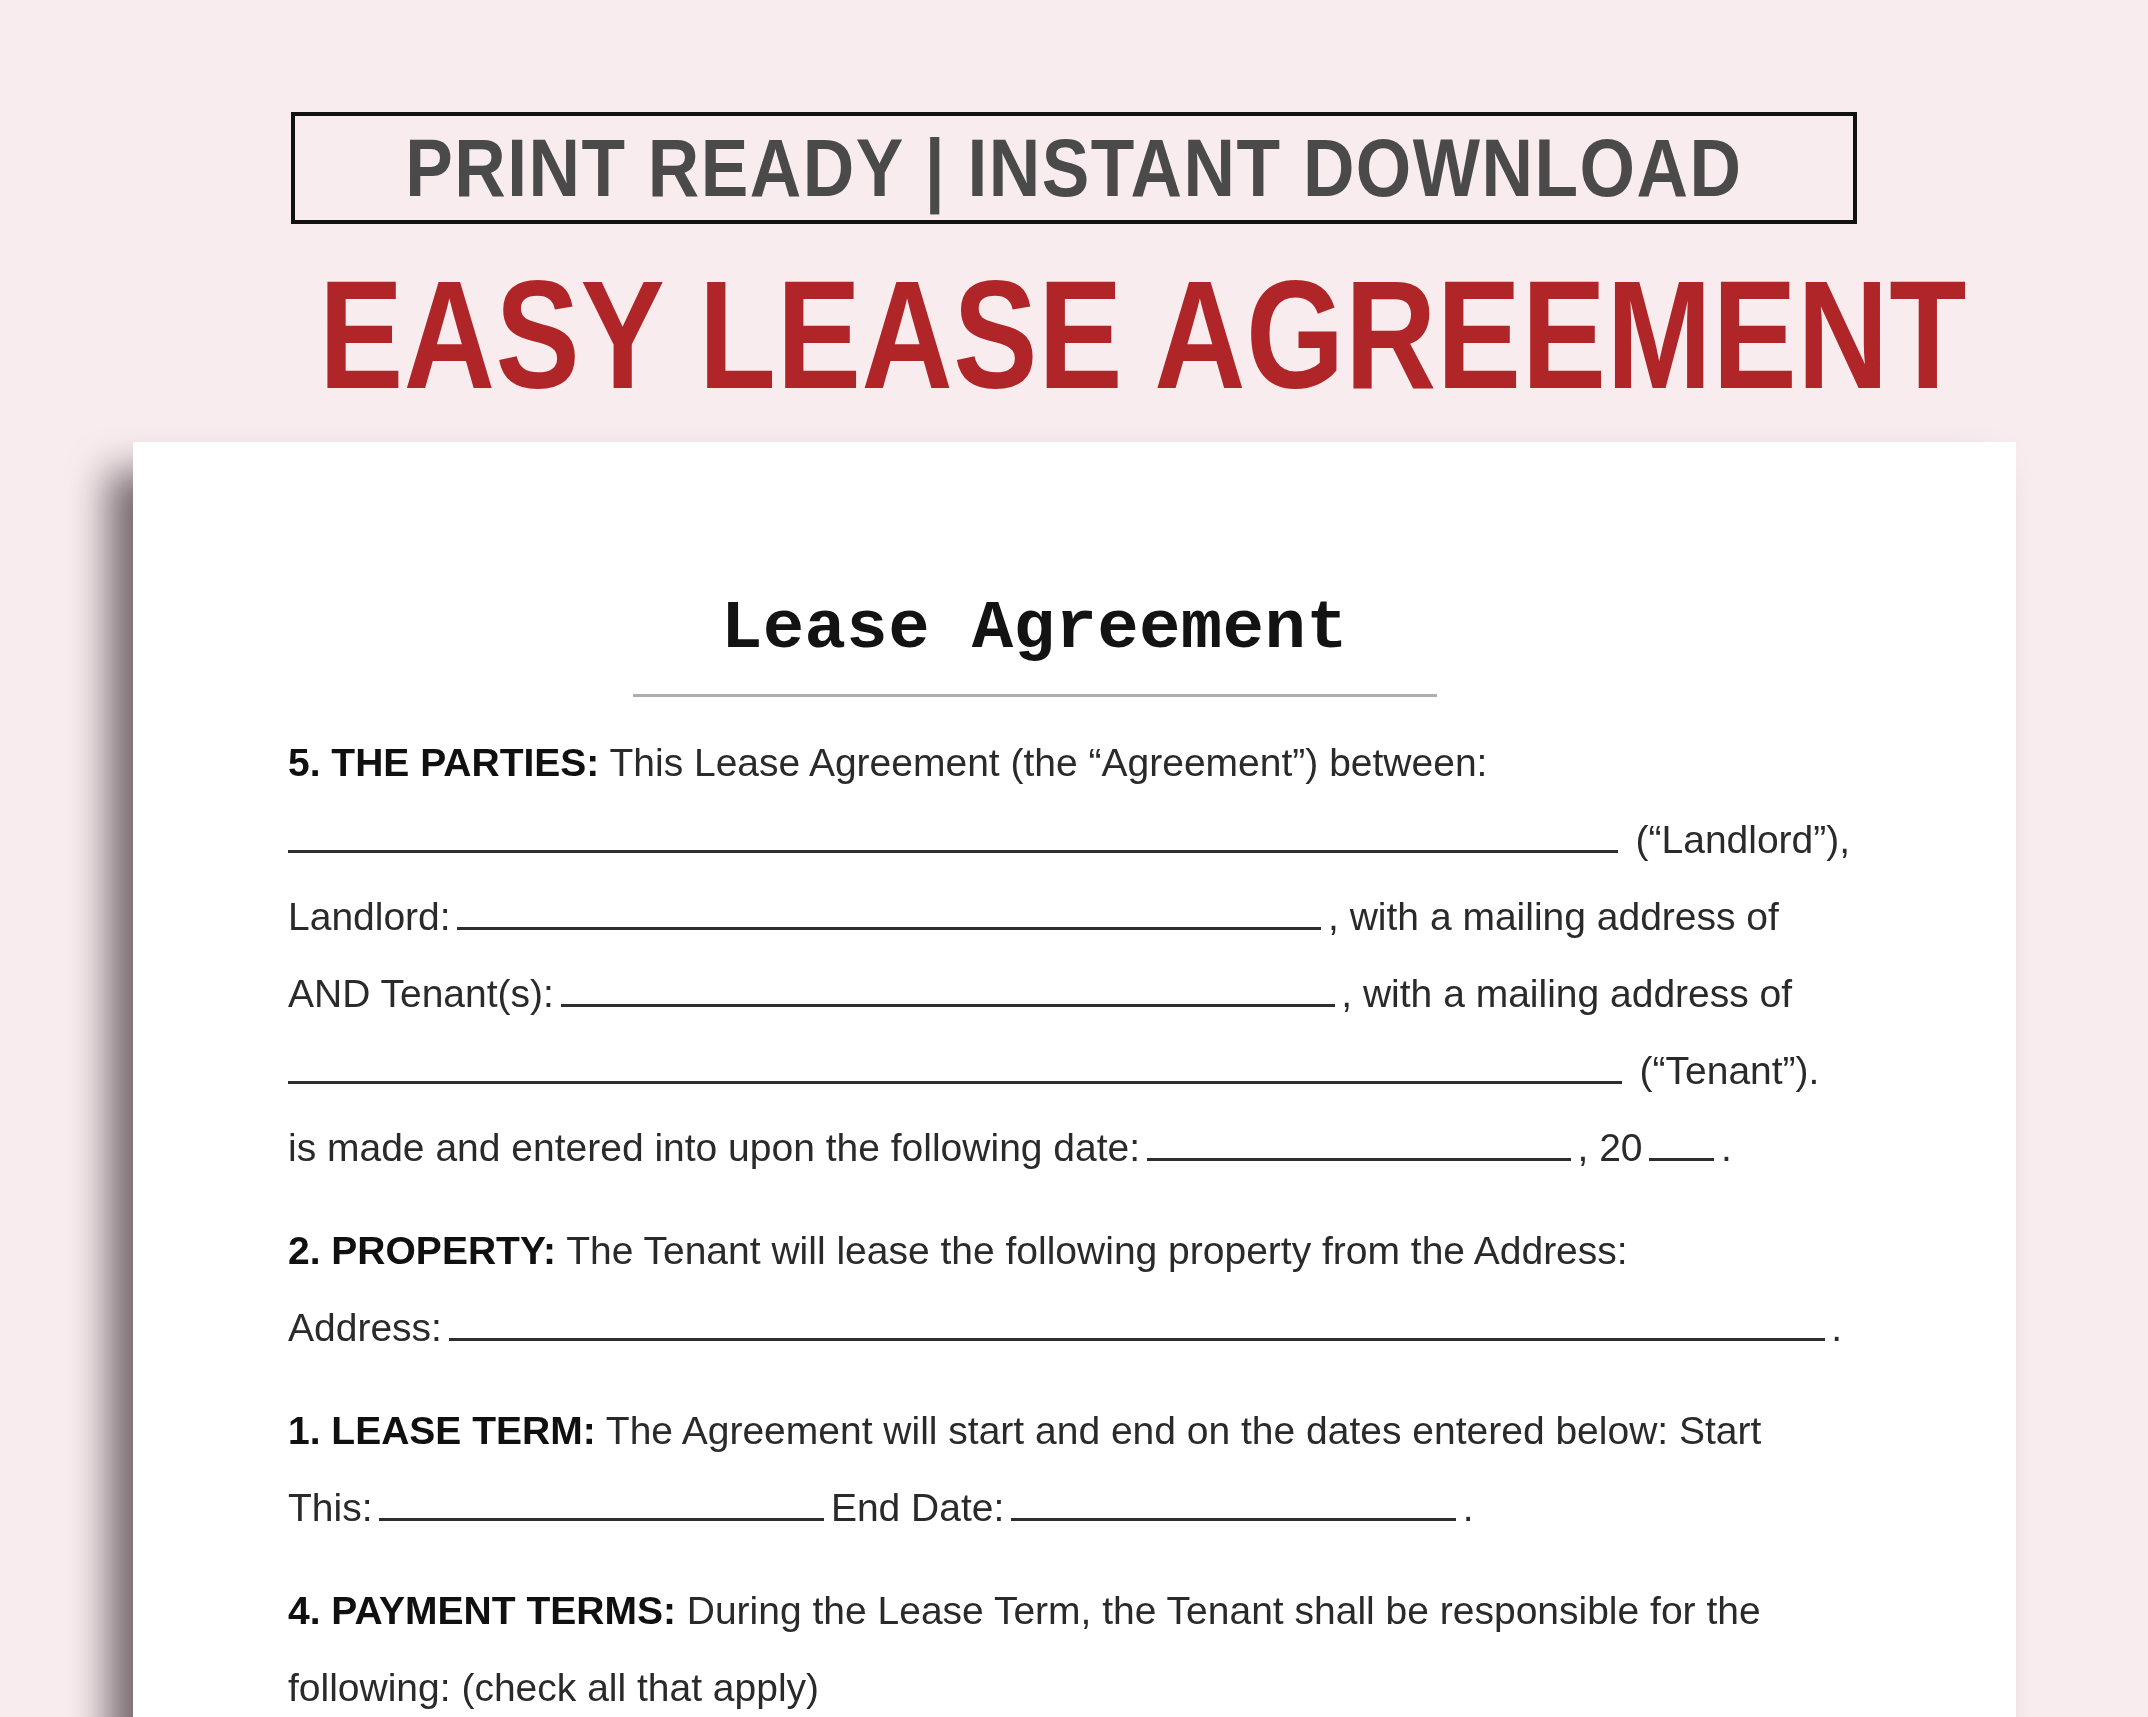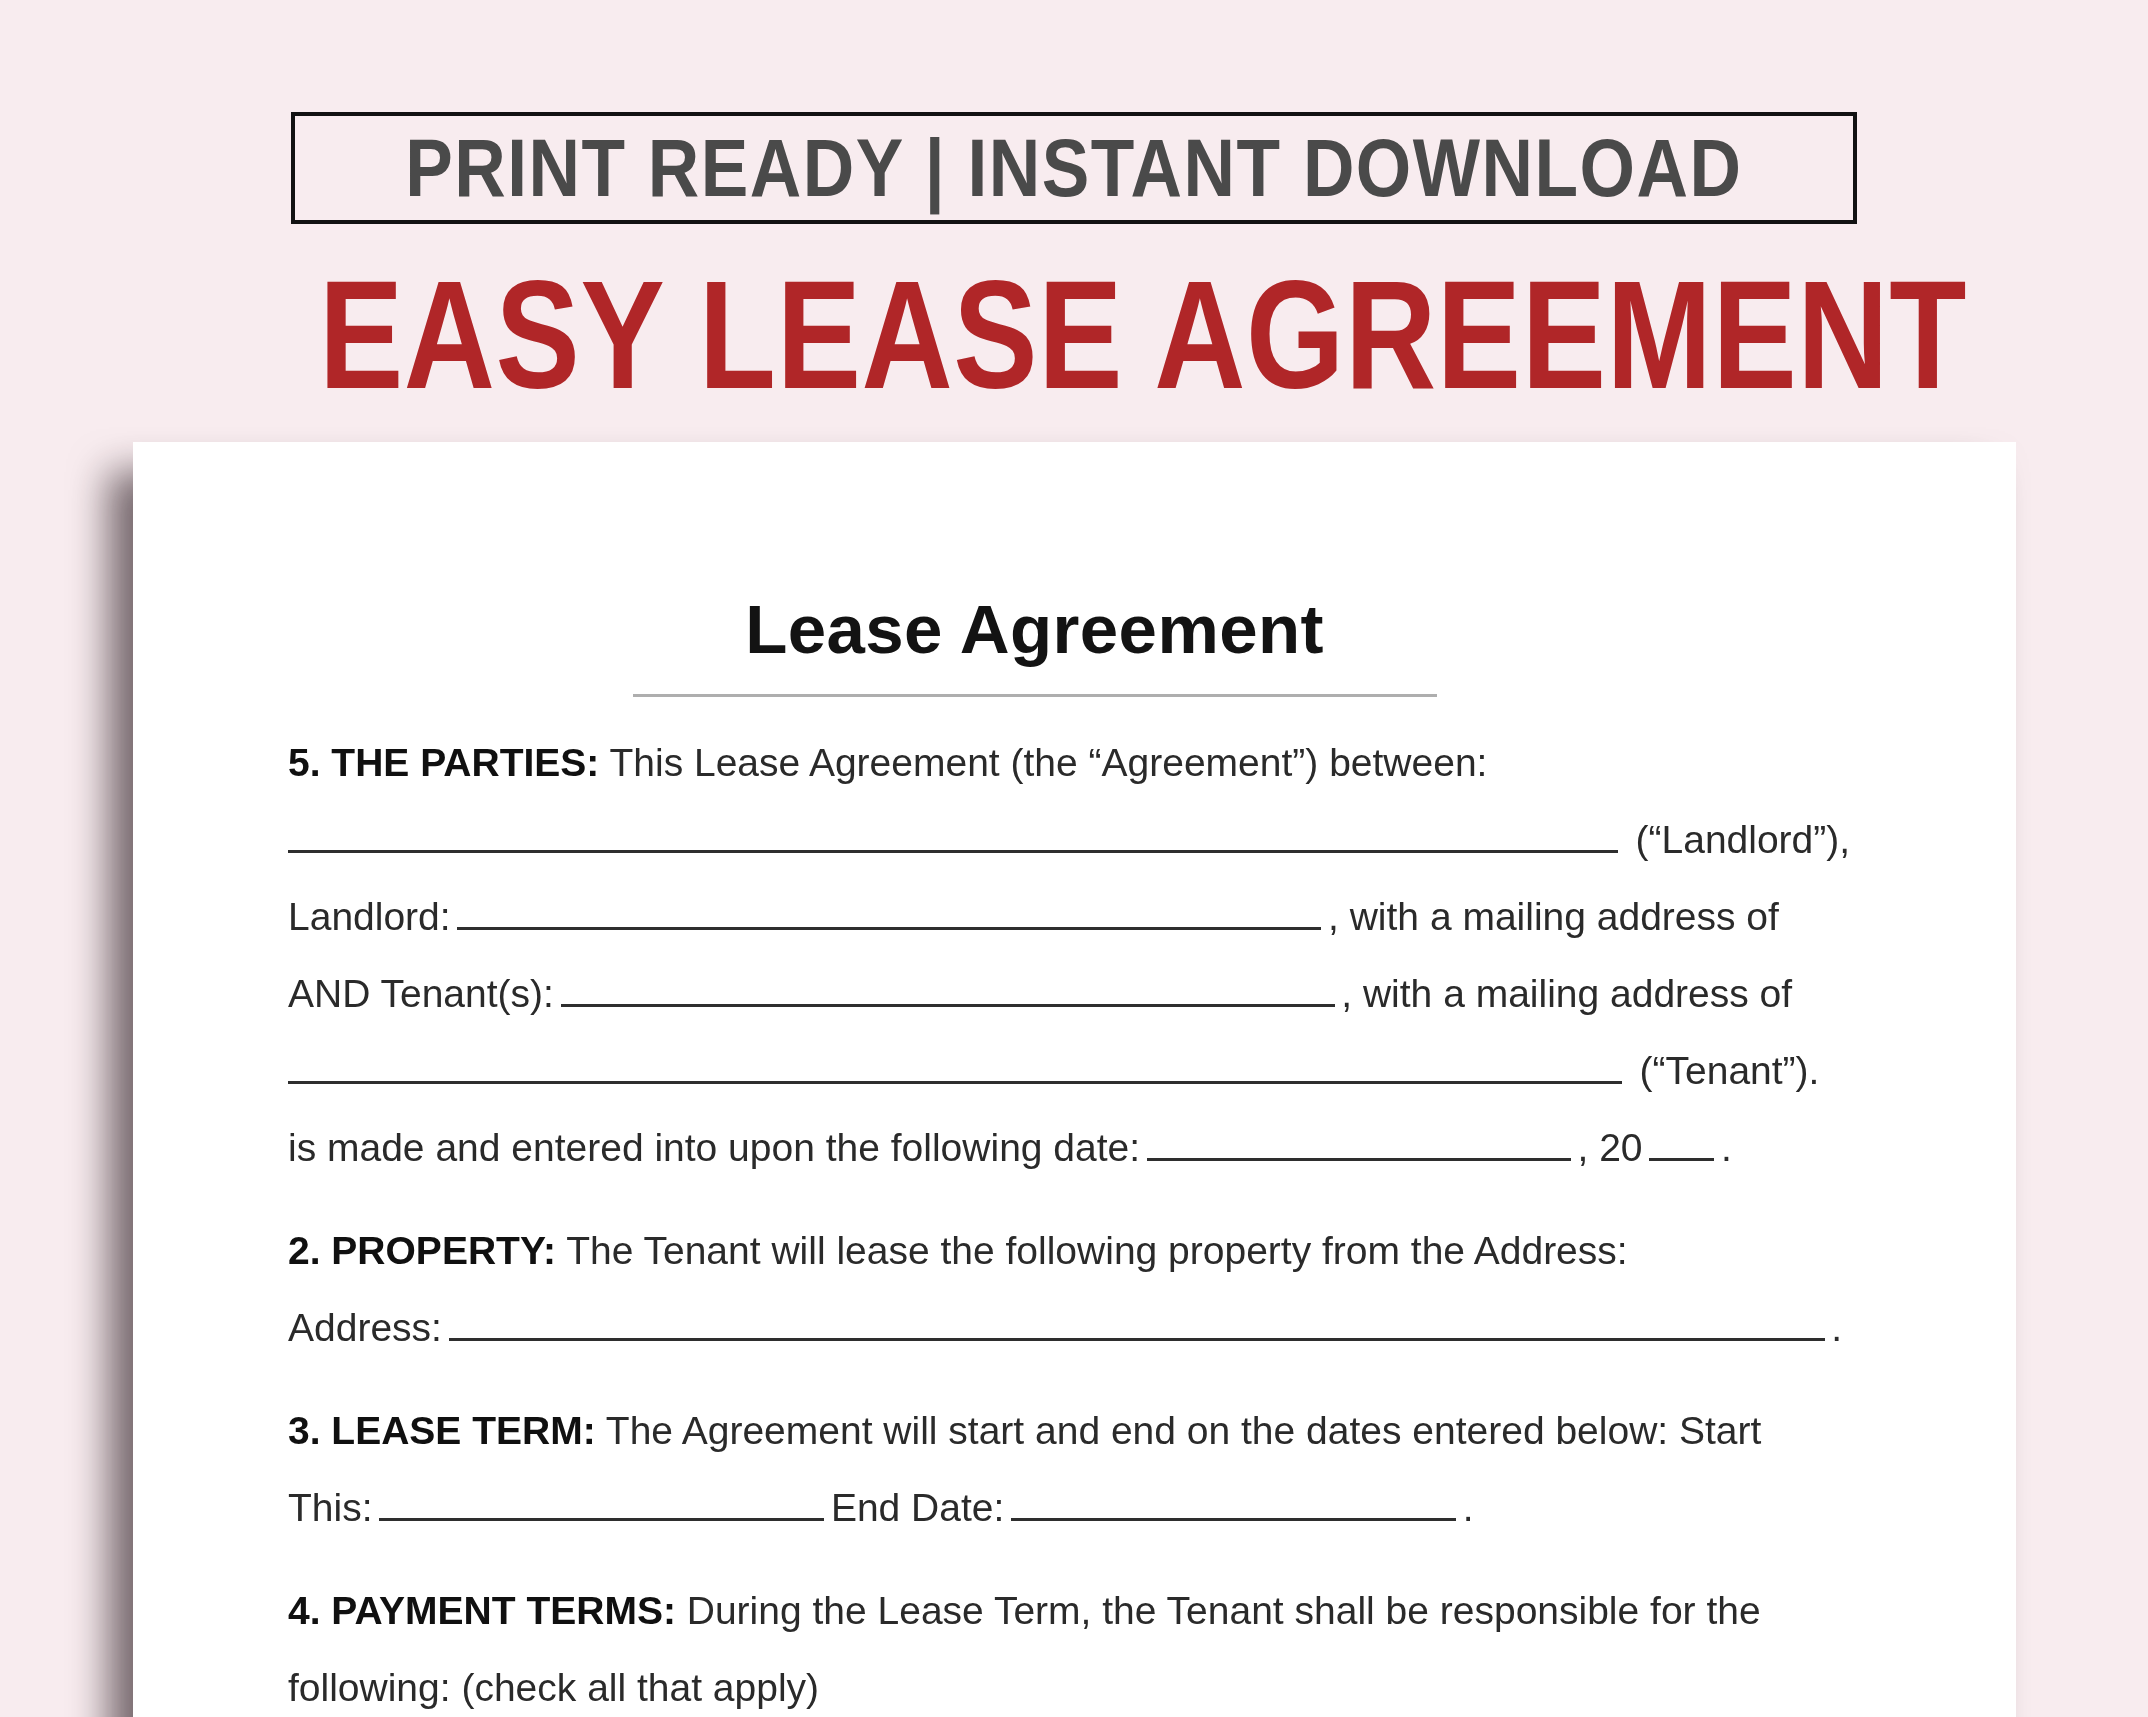--- a/index.html
+++ b/index.html
@@ -35,21 +35,21 @@
     transform:scaleX(0.82);transform-origin:center;
   }
   
   .paper{
     position:absolute;left:133px;top:442px;
     width:1883px;height:1426px;box-sizing:border-box;
     background:#ffffff;
     box-shadow:-27px 27px 37px -1.7px rgba(28,14,20,0.60);
     padding:0 126px 0 155px;
   }
-  .title-wrap{margin-top:153px;margin-right:109px;text-align:center;}
+  .title-wrap{margin-top:153px;margin-right:109px;text-align:center;font-family:Liberation Mono, monospace;}
   .doc-title{
     font-size:69px;line-height:1;font-weight:bold;color:#131313;
     letter-spacing:0.4px;
   }
   .title-rule{
     width:804px;height:2.5px;background:#aeaeae;
     margin:30px auto 0 auto;
   }
   .doc-body{margin-top:27px;color:#2a2a2a;font-size:39px;}
   .doc-line{line-height:77px;white-space:nowrap;}
@@ -93,21 +93,21 @@
         <div class="doc-line"><span class="blank flush" style="width:1334px"></span><span> (“Tenant”).</span></div>
         <div class="doc-line"><span>is made and entered into upon the following date:</span><span class="blank" style="width:424px"></span><span>, 20</span><span class="blank" style="width:65px"></span><span>.</span></div>
       </div>
 
       <div class="doc-section">
         <div class="doc-line"><span class="sec-label">2. PROPERTY:</span><span> The Tenant will lease the following property from the Address:</span></div>
         <div class="doc-line"><span>Address:</span><span class="blank" style="width:1376px"></span><span>.</span></div>
       </div>
 
       <div class="doc-section">
-        <div class="doc-line"><span class="sec-label">3. LEASE TERM:</span><span> The Agreement will start and end on the dates entered below: Start</span></div>
+        <div class="doc-line"><span class="sec-label">1. LEASE TERM:</span><span> The Agreement will start and end on the dates entered below: Start</span></div>
         <div class="doc-line"><span>This:</span><span class="blank" style="width:445px"></span><span>End Date:</span><span class="blank" style="width:445px"></span><span>.</span></div>
       </div>
 
       <div class="doc-section">
         <div class="doc-line"><span class="sec-label">4. PAYMENT TERMS:</span><span> During the Lease Term, the Tenant shall be responsible for the</span></div>
         <div class="doc-line">following: (check all that apply)</div>
       </div>
 
     </div>
   </div>

